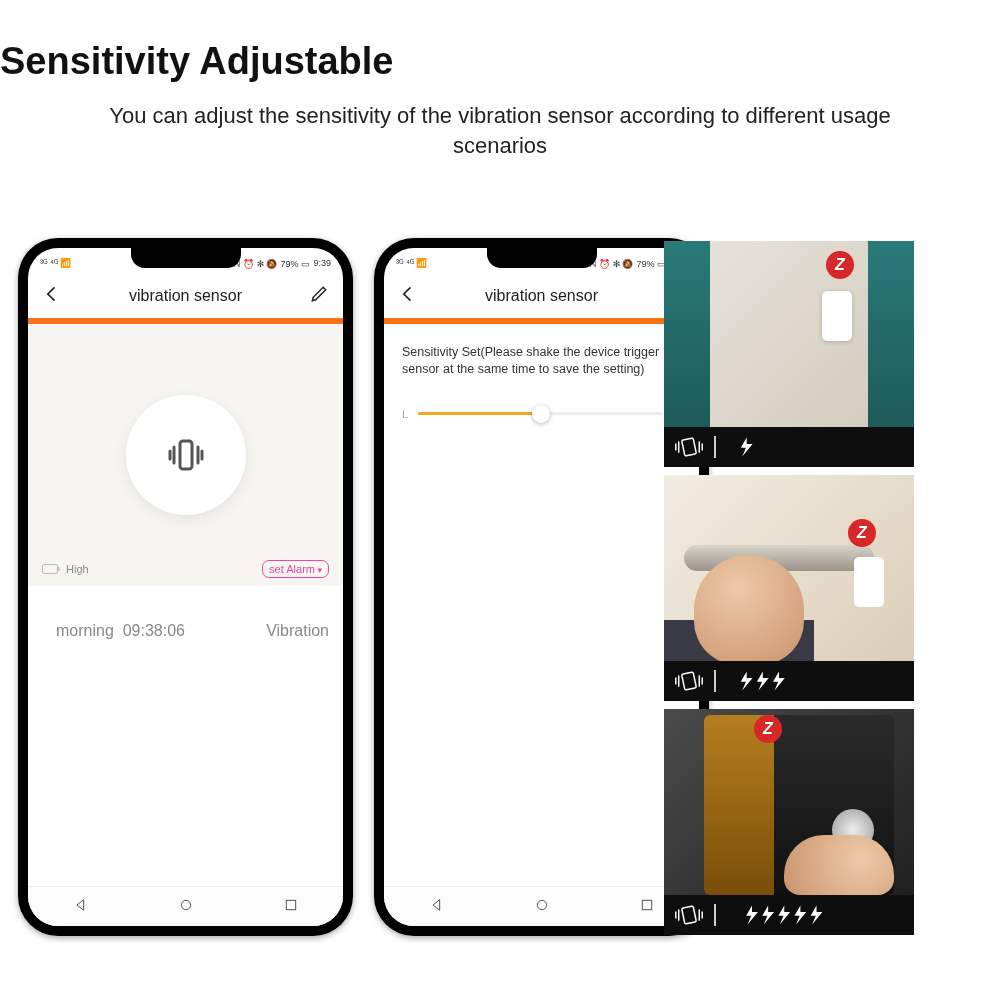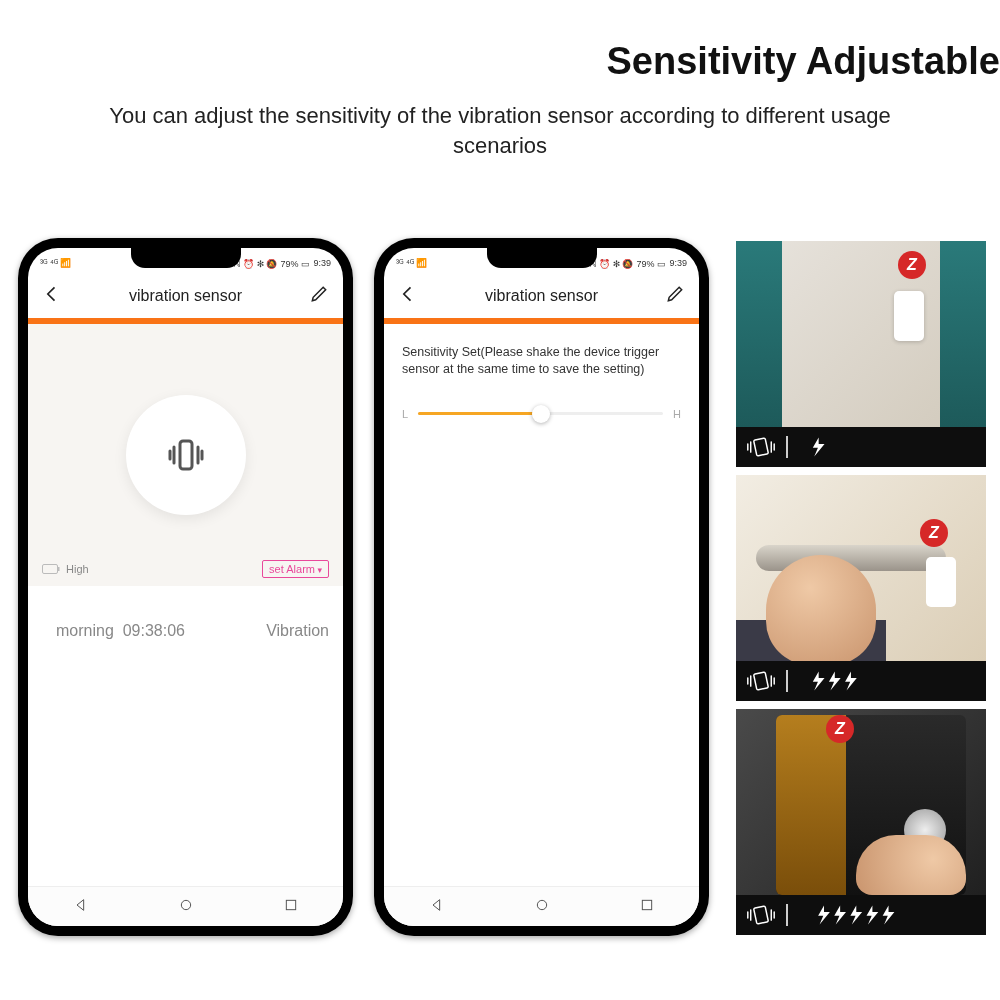--- a/index.html
+++ b/index.html
@@ -5,38 +5,38 @@
   * { box-sizing: border-box; margin: 0; padding: 0; }
   body {
     width: 1000px;
     height: 1000px;
     font-family: Arial, Helvetica, sans-serif;
     background: #fff;
     position: relative;
     overflow: hidden;
   }
   .headline {
-    text-align: right;
+    text-align: left;
     font-size: 38px;
     font-weight: 600;
     margin-top: 40px;
     color: #111;
   }
   .subhead {
     text-align: center;
     font-size: 22px;
     color: #222;
     margin: 18px 80px 16px;
     line-height: 1.35;
   }
   .stage {
     position: absolute;
     left: 18px;
     top: 238px;
-    width: 968px;
+    width: 896px;
     height: 720px;
   }
   
   .phone {
     position: absolute;
     top: 0;
     width: 335px;
     height: 698px;
     border-radius: 40px;
     background: #000;
@@ -110,21 +110,21 @@
     padding: 0 14px 8px;
     font-size: 11px;
     color: #888;
     position:absolute; bottom:0; left:0;
   }
   .s1-row .batt { display:flex; align-items:center; gap:6px;}
   .s1-row .alarm {
     border: 1.5px solid #e9499b;
     color: #e9499b;
     padding: 2px 6px;
-    border-radius: 2px;
+    border-radius: 7px;
     font-size: 11px;
   }
   .s1-row .alarm::after { content:" ▾"; font-size:9px; color:#e9499b;}
   .s1-log { padding: 14px; }
   .s1-log .today { display:flex; align-items:center; gap:8px; font-size:14px; font-weight:600; color:#222;}
   .s1-log .today .dot { width:6px;height:6px;border-radius:3px;background:#f6a623;}
   .s1-log .entry { display:flex; justify-content:space-between; font-size:16px; color:#888; margin-top:22px; padding-left:14px;}
   
   .navbar {
     position:absolute; bottom:0; left:0; right:0;

